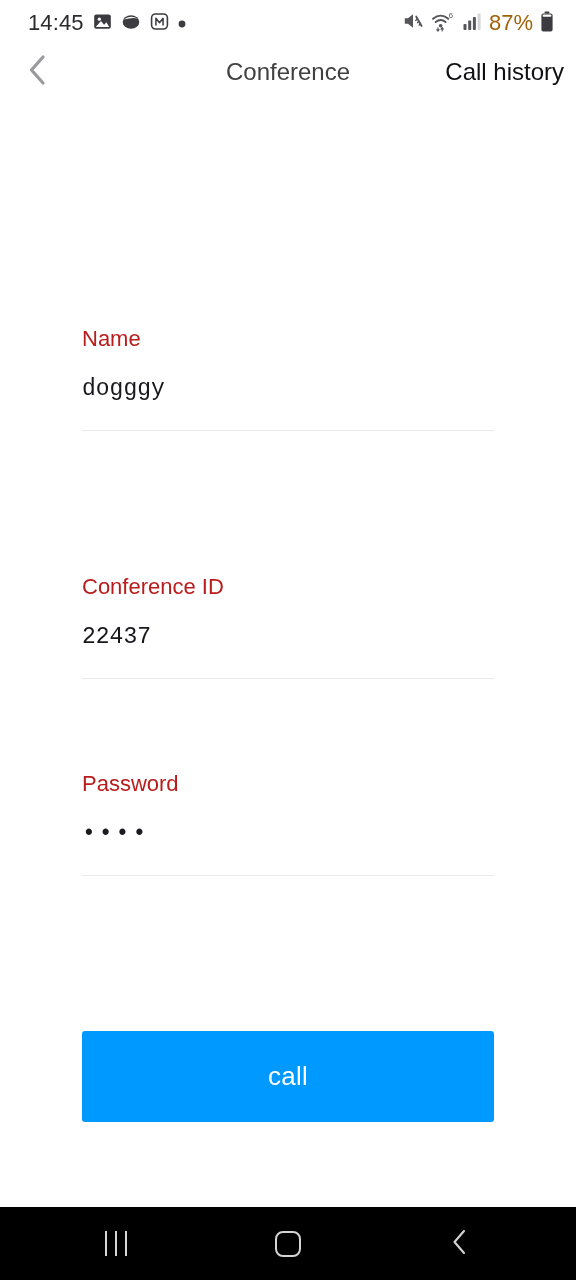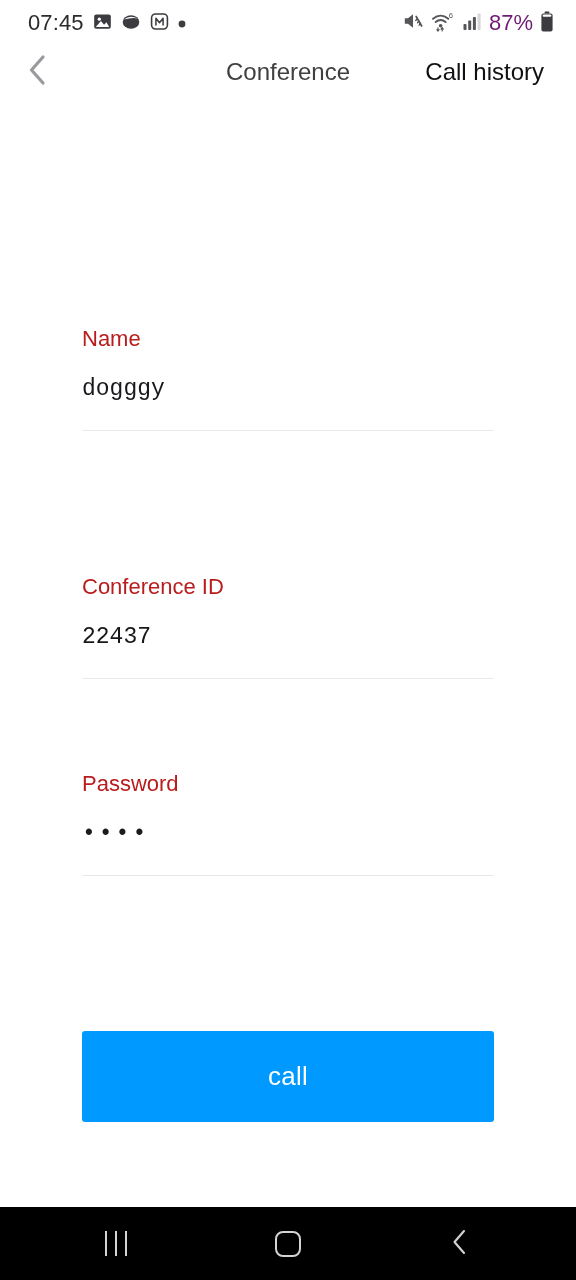--- a/index.html
+++ b/index.html
@@ -42,21 +42,21 @@
     letter-spacing: 0.1px;
     line-height: 1;
   }
   .status-right {
     display: flex;
     align-items: center;
     gap: 7px;
   }
   .battery-pct {
     font-size: 22px;
-    color: #701a75;
+    color: #a16207;
     line-height: 1;
     margin-left: 1px;
   }
   .sicon { display: block; }
 
   
   .app-header {
     height: 52px;
     flex: 0 0 52px;
     position: relative;
@@ -79,21 +79,21 @@
   .header-title {
     position: absolute;
     left: 0; right: 0;
     text-align: center;
     font-size: 24px;
     color: #404040;
     line-height: 1;
   }
   .call-history {
     position: absolute;
-    right: 32px;
+    right: 12px;
     top: 50%;
     transform: translateY(-50%);
     font-size: 24px;
     color: #111114;
     line-height: 1;
     cursor: pointer;
     white-space: nowrap;
   }
 
   
@@ -201,21 +201,21 @@
   }
 </style>
 </head>
 <body>
 
 <div id="phone">
 
   <div class="status-bar">
 
     <div class="status-left">
-      <span class="status-clock">07:45</span>
+      <span class="status-clock">14:45</span>
 
       <span class="sicon">
         <svg width="19" height="19" viewBox="0 0 24 24">
           <rect x="1.5" y="3" width="21" height="18" rx="2.5" fill="#3c3c40"></rect>
           <circle cx="8" cy="9" r="2.1" fill="#ffffff"></circle>
           <path d="M3.5 19 L10 11.5 L14 16 L17 13 L20.5 19 Z" fill="#ffffff"></path>
         </svg>
       </span>
 
       <span class="sicon">

